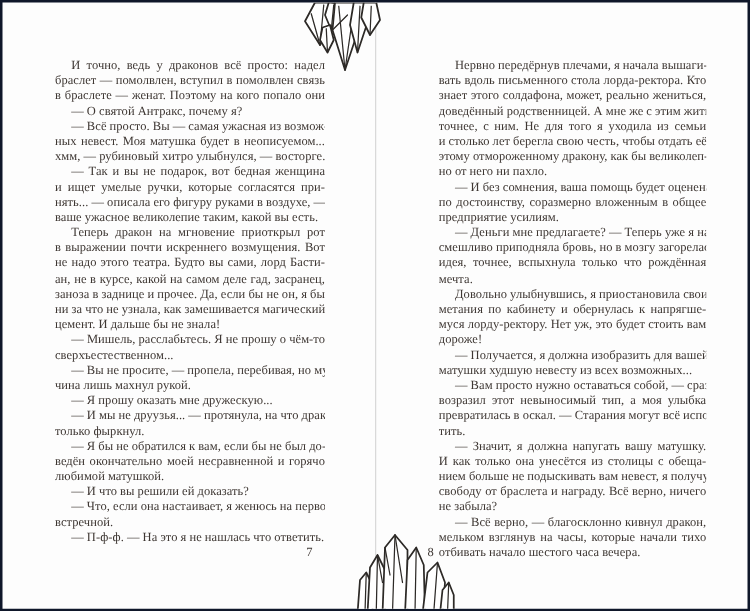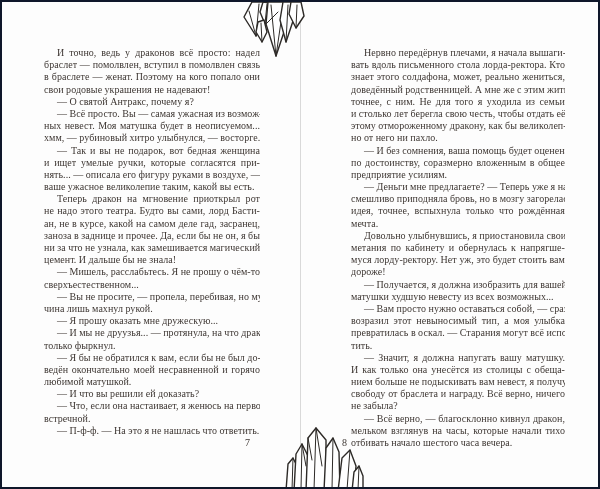--- a/index.html
+++ b/index.html
@@ -68,30 +68,30 @@
 
 <div class="screen" style="--text: #3e3733; --divider: #d9d9d9; --page: #fdfdfd; --lineart: #2d2a27;">
 
   <div class="divider"></div>
 
   <div class="page left">
     <div class="textblock" id="left-lines">
         <div class="line indent">И точно, ведь у драконов всё просто: надел</div>
         <div class="line">браслет — помолвлен, вступил в помолвлен связь</div>
         <div class="line">в браслете — женат. Поэтому на кого попало они</div>
-        <div class="line end">свои родовые украшения не надевают!</div>
         <div class="line indent end">— О святой Антракс, почему я?</div>
         <div class="line indent">— Всё просто. Вы — самая ужасная из возмож-</div>
         <div class="line">ных невест. Моя матушка будет в неописуемом...</div>
         <div class="line end">хмм, — рубиновый хитро улыбнулся, — восторге.</div>
         <div class="line indent">— Так и вы не подарок, вот бедная женщина</div>
         <div class="line">и ищет умелые ручки, которые согласятся при-</div>
         <div class="line">нять... — описала его фигуру руками в воздухе, —</div>
         <div class="line end">ваше ужасное великолепие таким, какой вы есть.</div>
         <div class="line indent">Теперь дракон на мгновение приоткрыл рот</div>
+        <div class="line">в выражении почти искреннего возмущения. Вот</div>
         <div class="line">не надо этого театра. Будто вы сами, лорд Басти-</div>
         <div class="line">ан, не в курсе, какой на самом деле гад, засранец,</div>
         <div class="line">заноза в заднице и прочее. Да, если бы не он, я бы</div>
         <div class="line">ни за что не узнала, как замешивается магический</div>
         <div class="line end">цемент. И дальше бы не знала!</div>
         <div class="line indent">— Мишель, расслабьтесь. Я не прошу о чём-то</div>
         <div class="line end">сверхъестественном...</div>
         <div class="line indent">— Вы не просите, — пропела, перебивая, но муж-</div>
         <div class="line end">чина лишь махнул рукой.</div>
         <div class="line indent end">— Я прошу оказать мне дружескую...</div>

